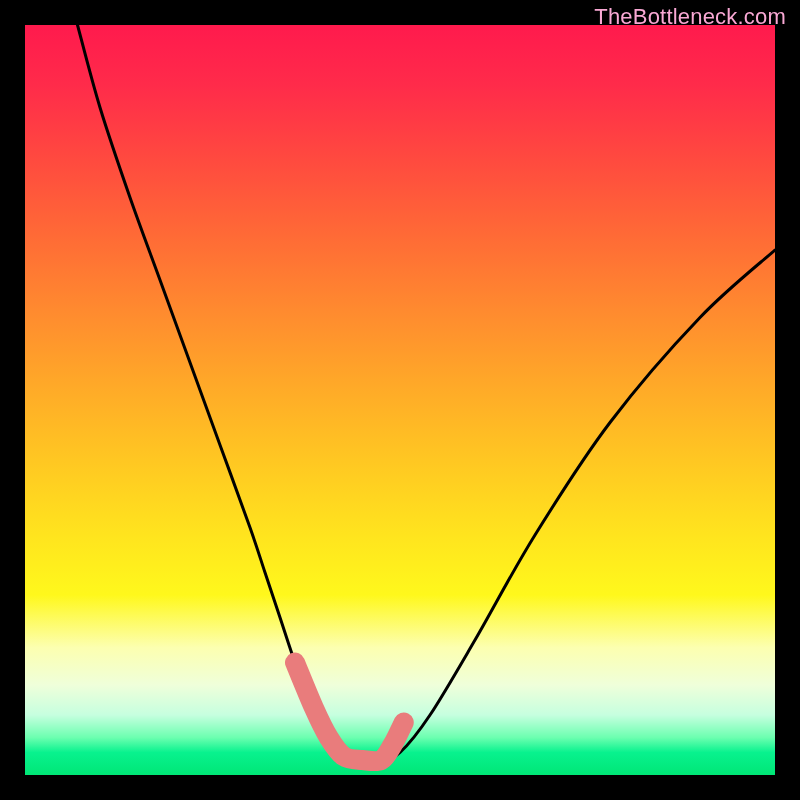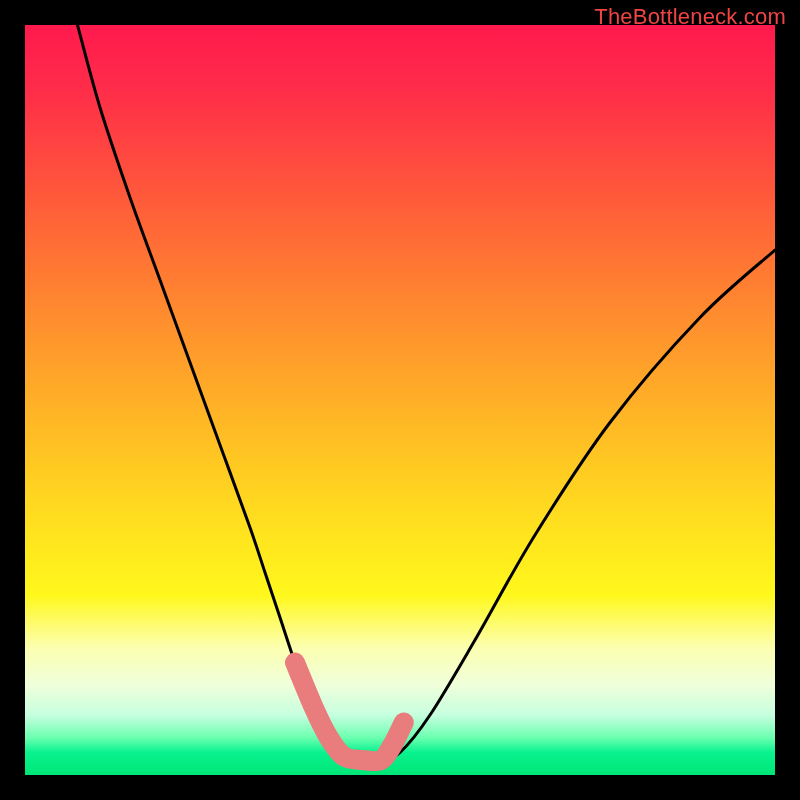--- a/index.html
+++ b/index.html
@@ -14,21 +14,21 @@
   .frame {
     position: relative;
     width: 800px;
     height: 800px;
     background: #000;
   }
   .watermark {
     position: absolute;
     top: 4px;
     right: 14px;
-    color: #ef4444;
+    color: #f9a8d4;
     font-size: 22px;
     font-weight: 500;
     letter-spacing: 0.2px;
     z-index: 5;
   }
   .plot-area {
     position: absolute;
     left: 25px;
     top: 25px;
     width: 750px;

